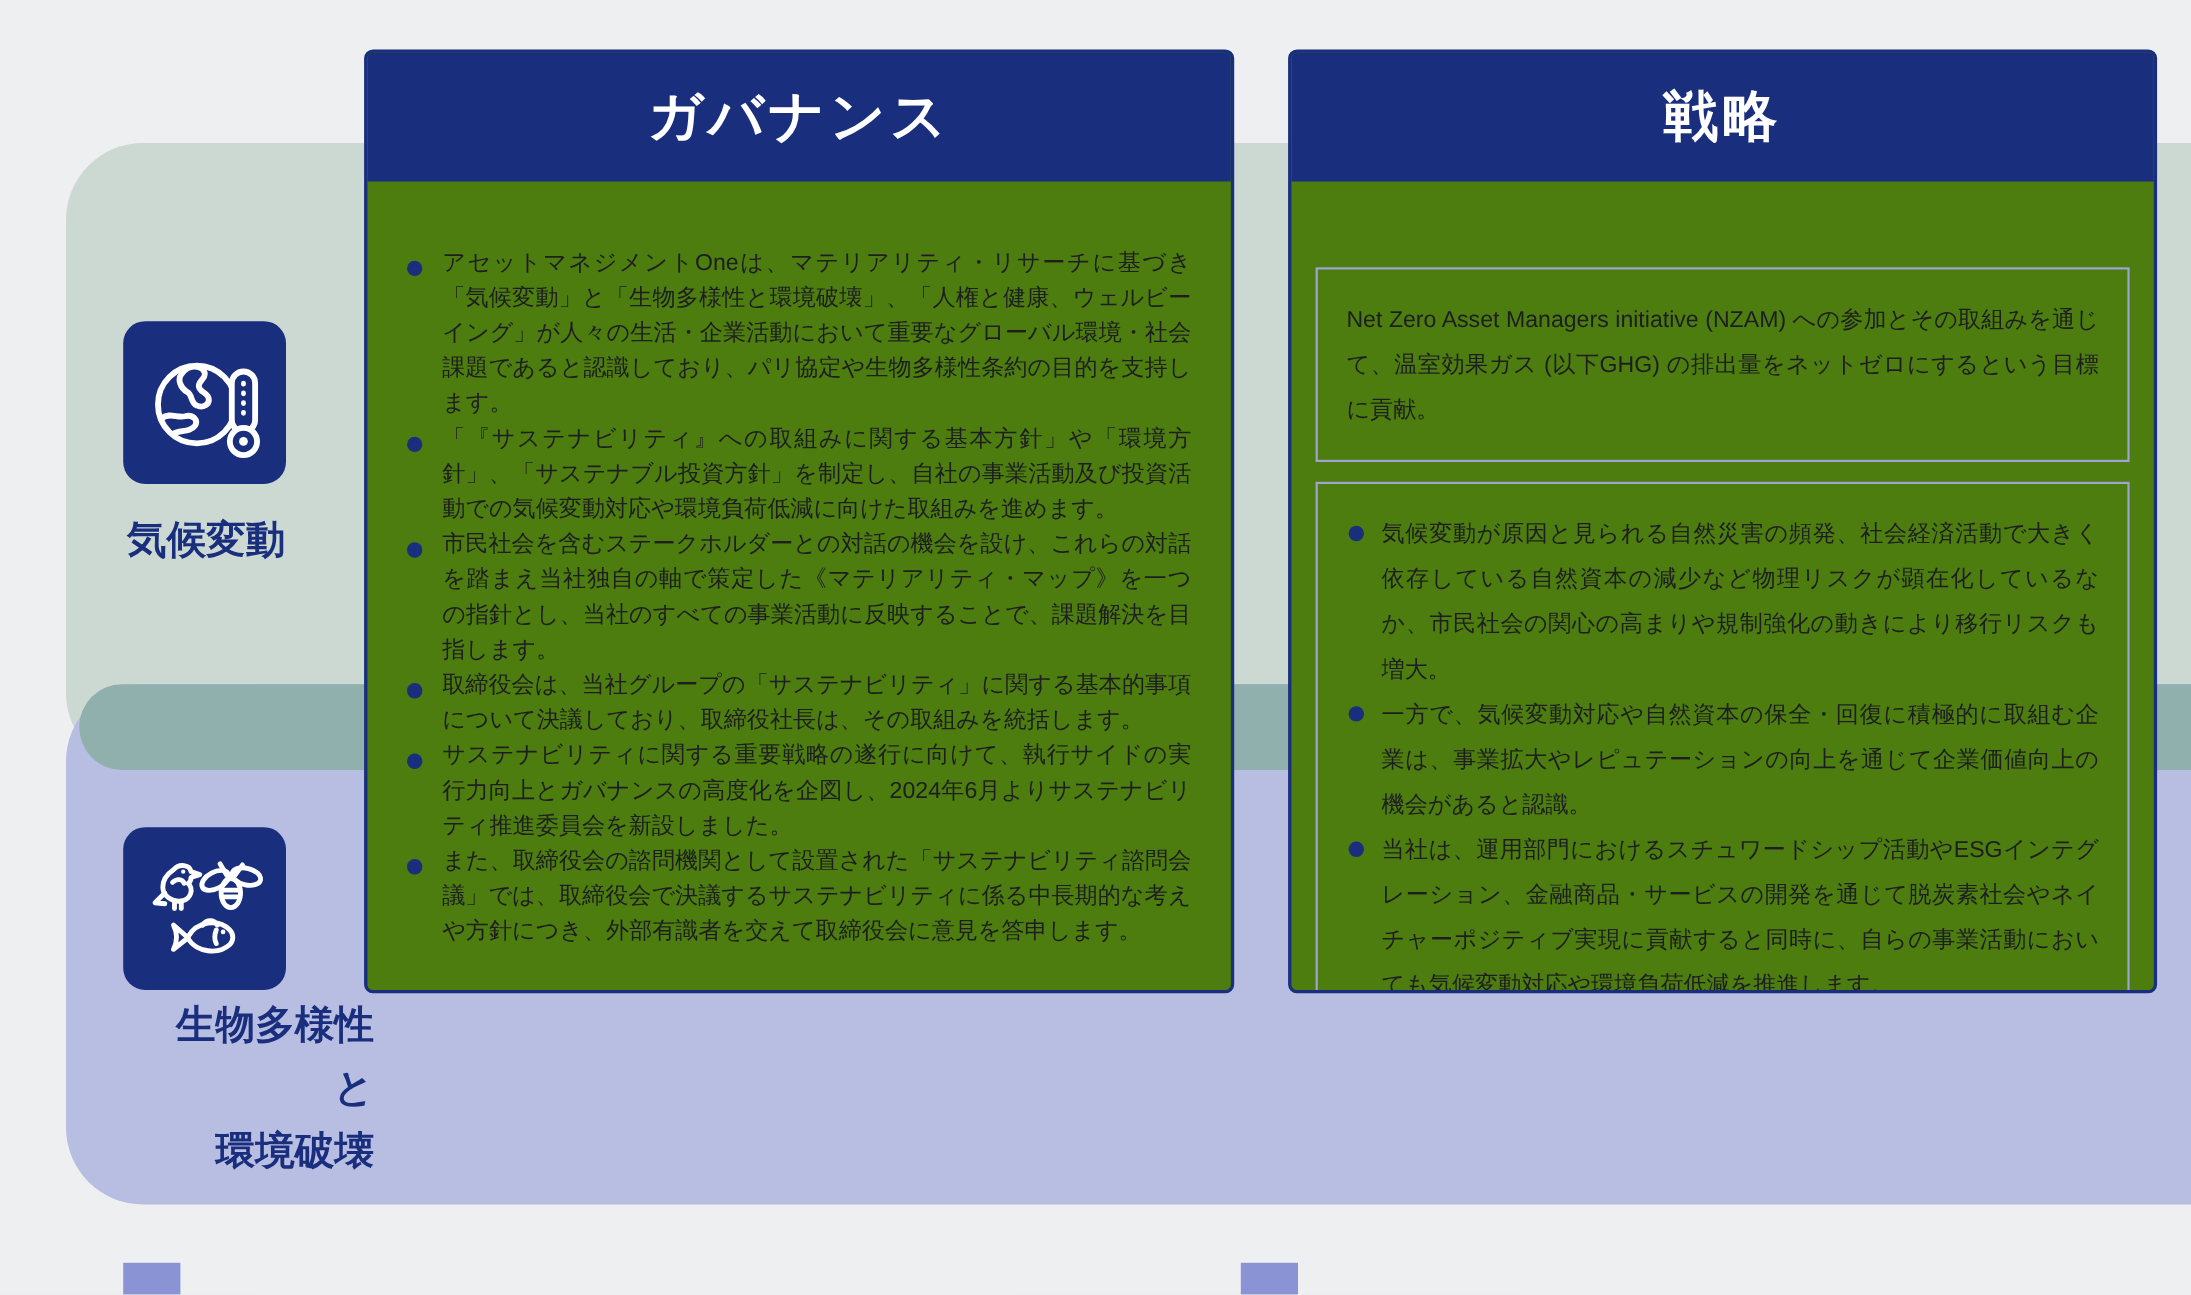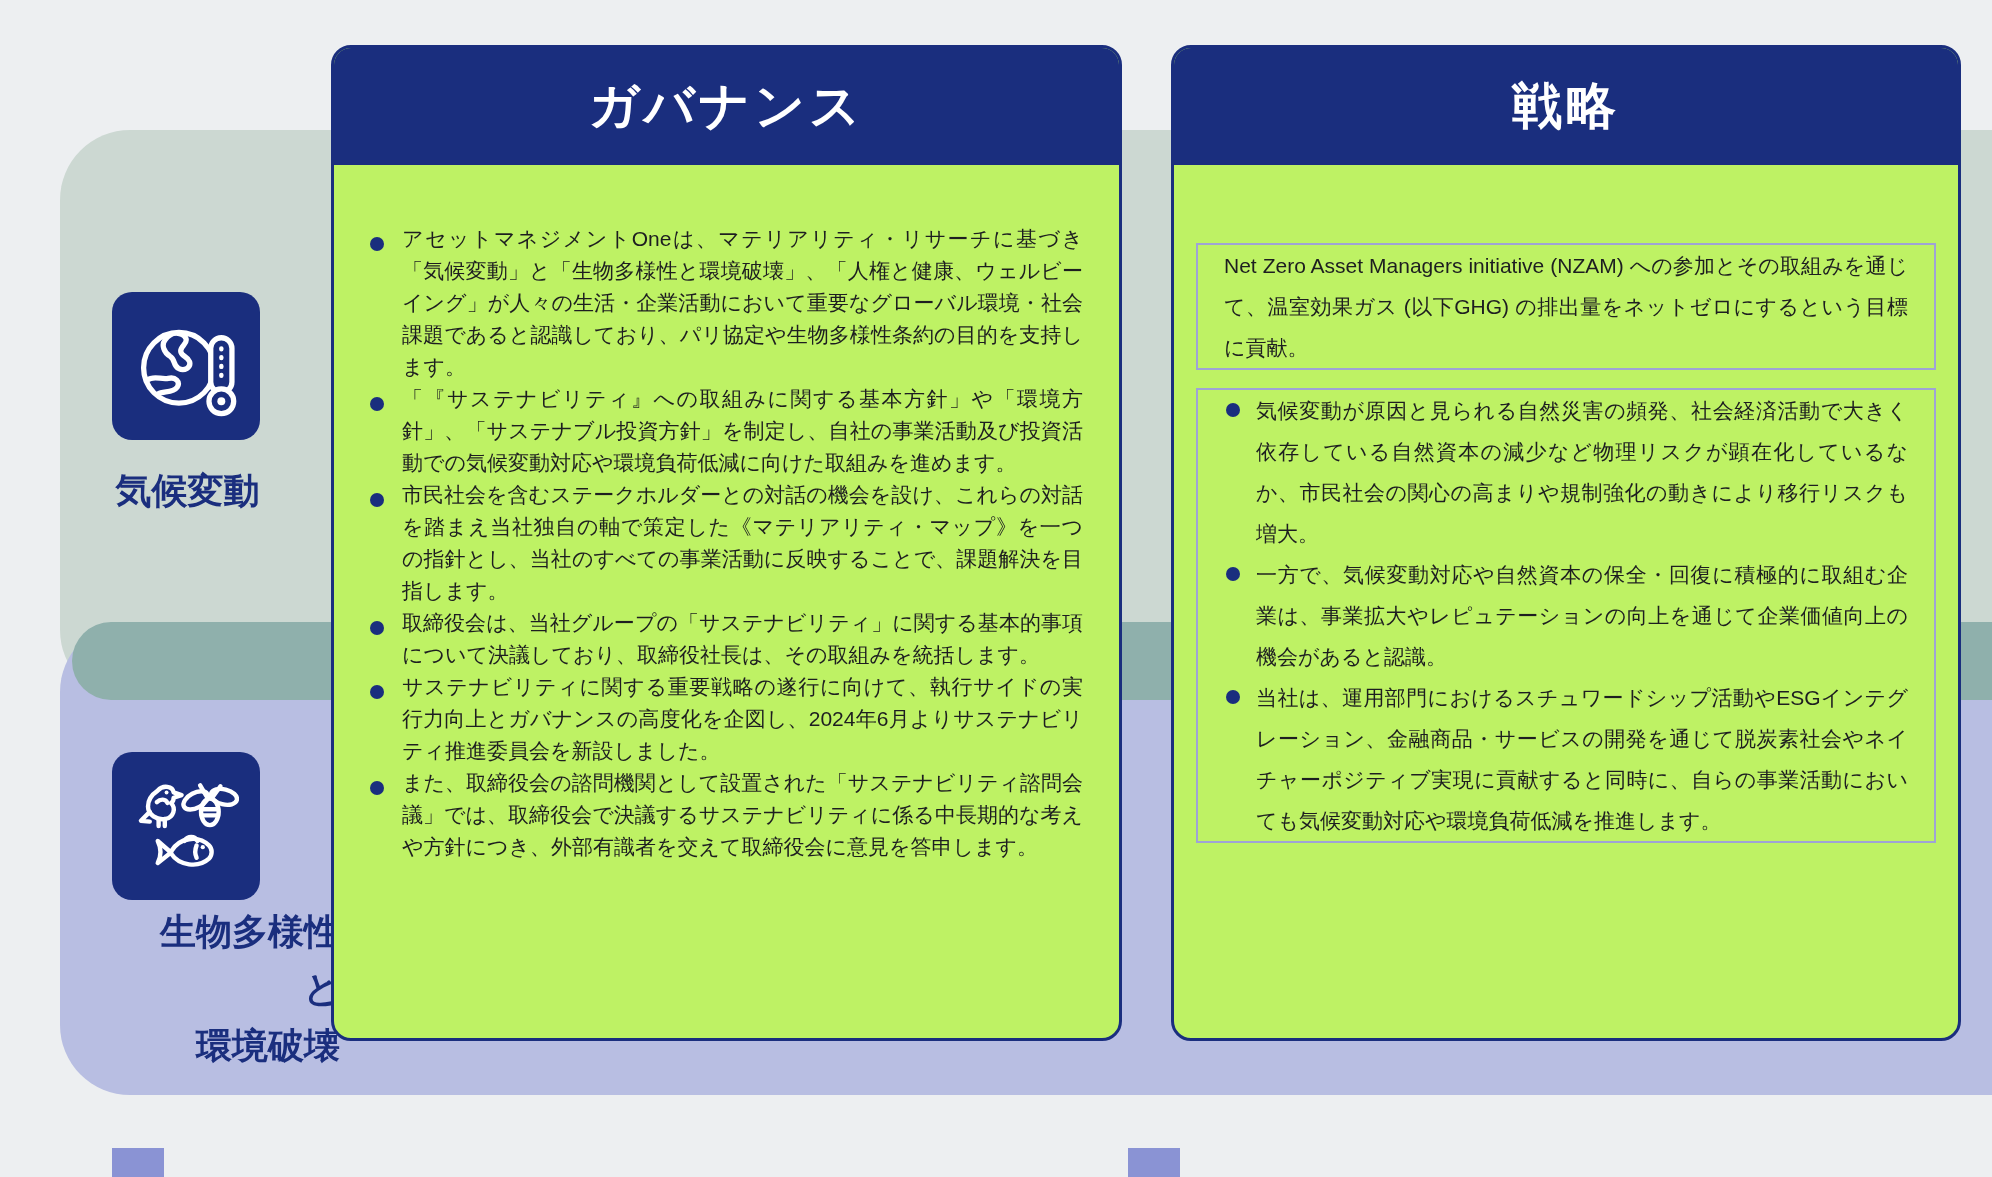--- a/index.html
+++ b/index.html
@@ -26,22 +26,22 @@
   .tile-bio{top:752px;}
   .icon-tile svg{width:106px;height:106px;display:block;}
   .row-label{
     position:absolute;left:35px;width:305px;text-align:center;
     color:#1a2e7e;font-weight:bold;font-size:36px;line-height:57px;
   }
   .label-climate{top:462px;}
   .label-bio{top:903px;text-align:right;}
   
   .card{
-    position:absolute;top:45px;height:996px;box-sizing:border-box;
-    background:#bef264;border:3px solid #1a2e7e;border-radius:20px;overflow:hidden;
+    position:absolute;top:45px;height:858px;box-sizing:border-box;
+    background:#4d7c0f;border:3px solid #1a2e7e;border-radius:8px;overflow:hidden;
   }
   .card-governance{left:331px;width:791px;}
   .card-strategy{left:1171px;width:790px;}
   .card-header{
     height:117px;background:#1a2e7e;color:#ffffff;
     display:flex;align-items:center;justify-content:center;
     font-size:50px;font-weight:bold;letter-spacing:4px;
   }
   .card-body{box-sizing:border-box;}
   .gov-body{padding:58px 36px 0 34px;}
@@ -52,21 +52,21 @@
     position:relative;padding-left:34px;margin:0;
     font-size:21px;line-height:32px;text-align:justify;
   }
   ul.bullets .dot{
     position:absolute;left:2px;top:14px;width:14px;height:14px;border-radius:50%;
     background:#1a2e7e;
   }
   
   .sbox{
     box-sizing:border-box;border:2px solid #9fa3d6;background:transparent;
-    padding:0 26px;margin-bottom:18px;
+    padding:25px 26px;margin-bottom:18px;
     font-size:21px;line-height:41px;
   }
   .sbox p{margin:0;text-align:justify;}
   .sbox ul.bullets li{line-height:41px;padding-left:32px;}
   .sbox ul.bullets .dot{top:13px;}
 </style>
 </head>
 <body>
 
 <div class="stage">

